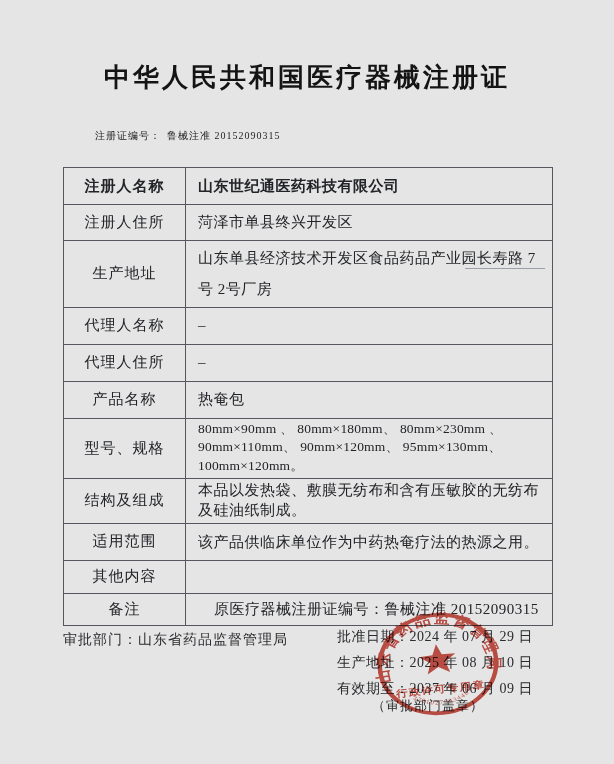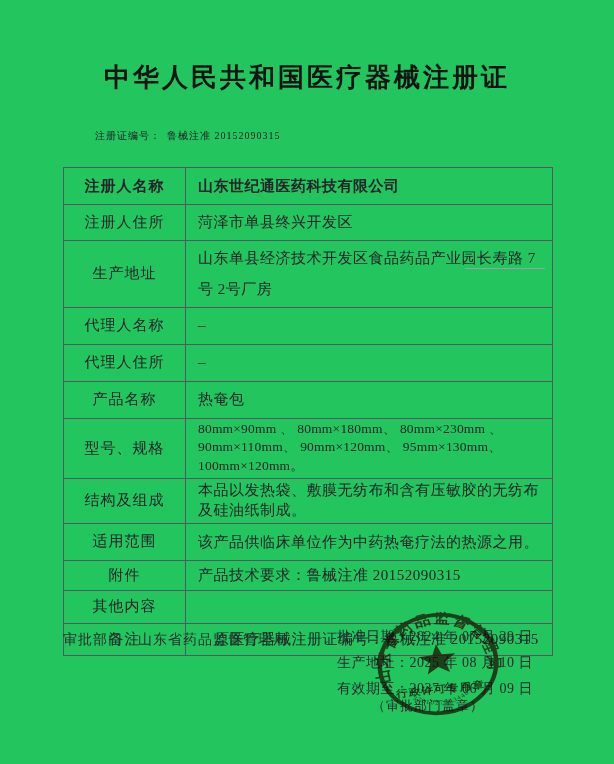--- a/index.html
+++ b/index.html
@@ -1,21 +1,21 @@
 <!DOCTYPE html>
 <html><head>
 <meta charset="utf-8">
 <style>
   * { margin:0; padding:0; box-sizing:border-box; }
   html,body { width:614px; height:764px; }
   body {
     font-family:"Liberation Serif","DejaVu Serif",serif;
     background:#ffffff; color:#1e1f22; position:relative; overflow:hidden;
   }
-  .page { position:absolute; inset:0; background:#22c55e; }
+  .page { position:absolute; inset:0; background:#e5e5e5; }
 
   .page-title {
     position:absolute; top:60px; left:0; width:100%;
     text-align:center; font-size:26px; font-weight:bold; letter-spacing:3px;
     color:#141414;
   }
 
   .cert-line {
     position:absolute; top:129px; left:95px; font-size:10px; letter-spacing:1px;
   }
@@ -117,24 +117,20 @@
         <td class="value">80mm×90mm 、 80mm×180mm、 80mm×230mm 、 90mm×110mm、 90mm×120mm、 95mm×130mm、 100mm×120mm。</td>
       </tr>
       <tr class="r-structure">
         <td class="label">结构及组成</td>
         <td class="value">本品以发热袋、敷膜无纺布和含有压敏胶的无纺布及硅油纸制成。</td>
       </tr>
       <tr class="r-scope">
         <td class="label">适用范围</td>
         <td class="value">该产品供临床单位作为中药热奄疗法的热源之用。</td>
       </tr>
-      <tr class="r-attachment">
-        <td class="label">附件</td>
-        <td class="value">产品技术要求：鲁械注准 20152090315</td>
-      </tr>
       <tr class="r-other">
         <td class="label">其他内容</td>
         <td class="value"></td>
       </tr>
       <tr class="r-remark">
         <td class="label">备注</td>
         <td class="value">原医疗器械注册证编号：鲁械注准 20152090315</td>
       </tr>
     </tbody>
   </table>

